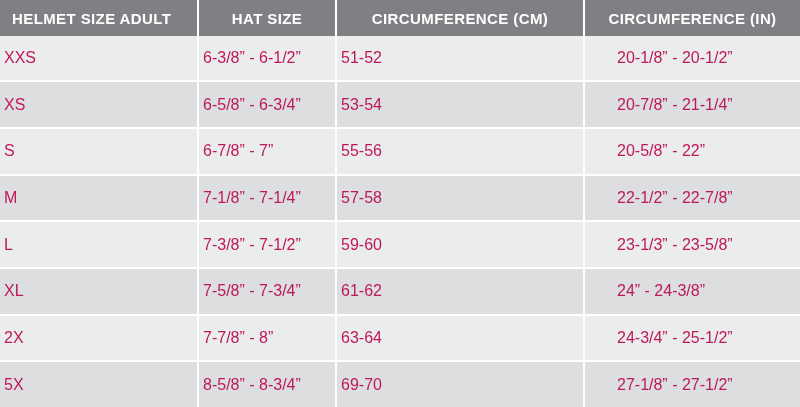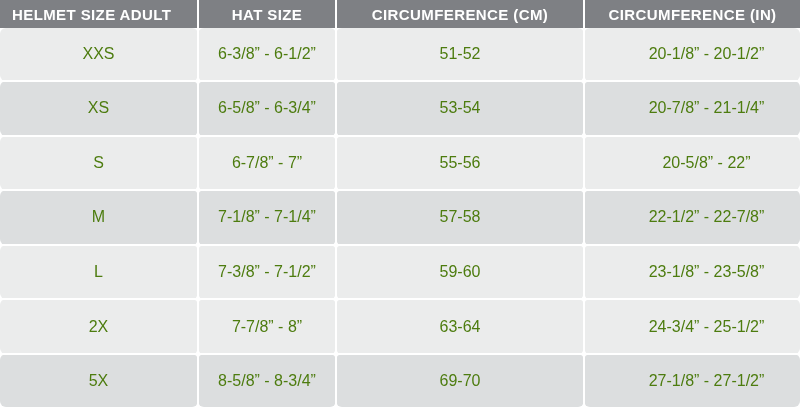--- a/index.html
+++ b/index.html
@@ -24,41 +24,39 @@
   .size-chart col.c2 { width: 248px; }
   .size-chart col.c3 { width: 216px; }
 
   .size-chart thead th {
     background: #7e8084;
     color: #ffffff;
     font-size: 15px;
     font-weight: bold;
     letter-spacing: 0.4px;
     text-align: center;
-    height: 28px;
+    height: 36px;
     padding: 0 4px;
     border-right: 2px solid #ffffff;
     white-space: nowrap;
   }
   .size-chart thead th:last-child { border-right: none; }
   .size-chart thead th.first {
     text-align: left;
     padding-left: 12px;
   }
 
   .size-chart tbody td {
     font-size: 16px;
-    color: #4d7c0f;
-    text-align: center;
+    color: #be185d;
     height: 36px;
     padding: 0 4px;
     border-right: 2px solid #ffffff;
     border-bottom: 2px solid #ffffff;
     white-space: nowrap;
-    border-radius: 6px;
   }
   .size-chart tbody td:last-child { border-right: none; padding-left: 32px; }
   .size-chart tbody tr:last-child td { border-bottom: none; }
 
   .size-chart tbody tr.odd td { background: #ebecec; }
   .size-chart tbody tr.even td { background: #dcdedf; }
 </style>
 </head>
 <body>
 
@@ -99,21 +97,27 @@
     <tr class="even">
       <td>M</td>
       <td>7-1/8” - 7-1/4”</td>
       <td>57-58</td>
       <td>22-1/2” - 22-7/8”</td>
     </tr>
     <tr class="odd">
       <td>L</td>
       <td>7-3/8” - 7-1/2”</td>
       <td>59-60</td>
-      <td>23-1/8” - 23-5/8”</td>
+      <td>23-1/3” - 23-5/8”</td>
+    </tr>
+    <tr class="even">
+      <td>XL</td>
+      <td>7-5/8” - 7-3/4”</td>
+      <td>61-62</td>
+      <td>24” - 24-3/8”</td>
     </tr>
     <tr class="odd">
       <td>2X</td>
       <td>7-7/8” - 8”</td>
       <td>63-64</td>
       <td>24-3/4” - 25-1/2”</td>
     </tr>
     <tr class="even">
       <td>5X</td>
       <td>8-5/8” - 8-3/4”</td>

